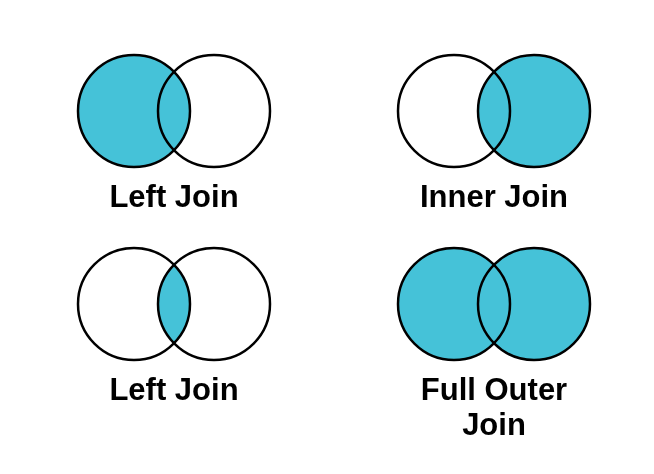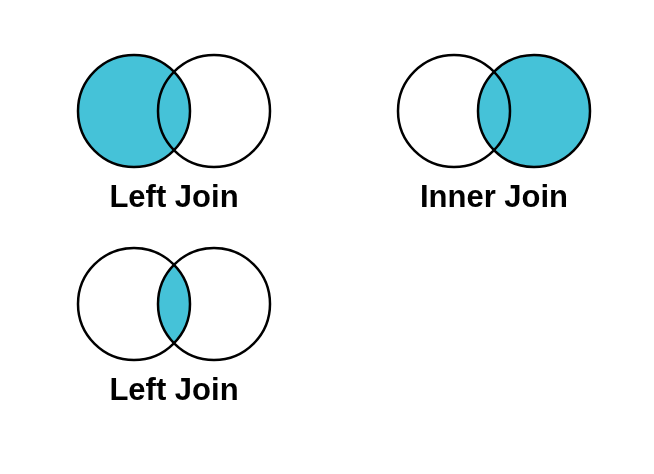--- a/index.html
+++ b/index.html
@@ -78,14 +78,24 @@
     <svg class="venn" width="200" height="120" viewBox="0 0 200 120">
       <circle class="fill-left" cx="60" cy="60" r="56" fill="none"></circle>
       <circle class="fill-right" cx="140" cy="60" r="56" fill="none"></circle>
       <path class="fill-intersection" d="M 100 20.8 A 56 56 0 0 1 100 99.2 A 56 56 0 0 1 100 20.8 Z" fill="#45C2D8"></path>
       <circle class="outline" cx="60" cy="60" r="56" stroke="#000000"></circle>
       <circle class="outline" cx="140" cy="60" r="56" stroke="#000000"></circle>
     </svg>
     <figcaption class="label">Left Join</figcaption>
   </figure>
 
+  <figure class="cell">
+    <svg class="venn" width="200" height="120" viewBox="0 0 200 120">
+      <circle class="fill-left" cx="60" cy="60" r="56" fill="#45C2D8"></circle>
+      <circle class="fill-right" cx="140" cy="60" r="56" fill="#45C2D8"></circle>
+      <path class="fill-intersection" d="M 100 20.8 A 56 56 0 0 1 100 99.2 A 56 56 0 0 1 100 20.8 Z" fill="#45C2D8"></path>
+      <circle class="outline" cx="60" cy="60" r="56" stroke="#000000"></circle>
+      <circle class="outline" cx="140" cy="60" r="56" stroke="#000000"></circle>
+    </svg>
+    <figcaption class="label">Full Outer Join</figcaption>
+  </figure>
 
 </div>
 
 </body></html>

